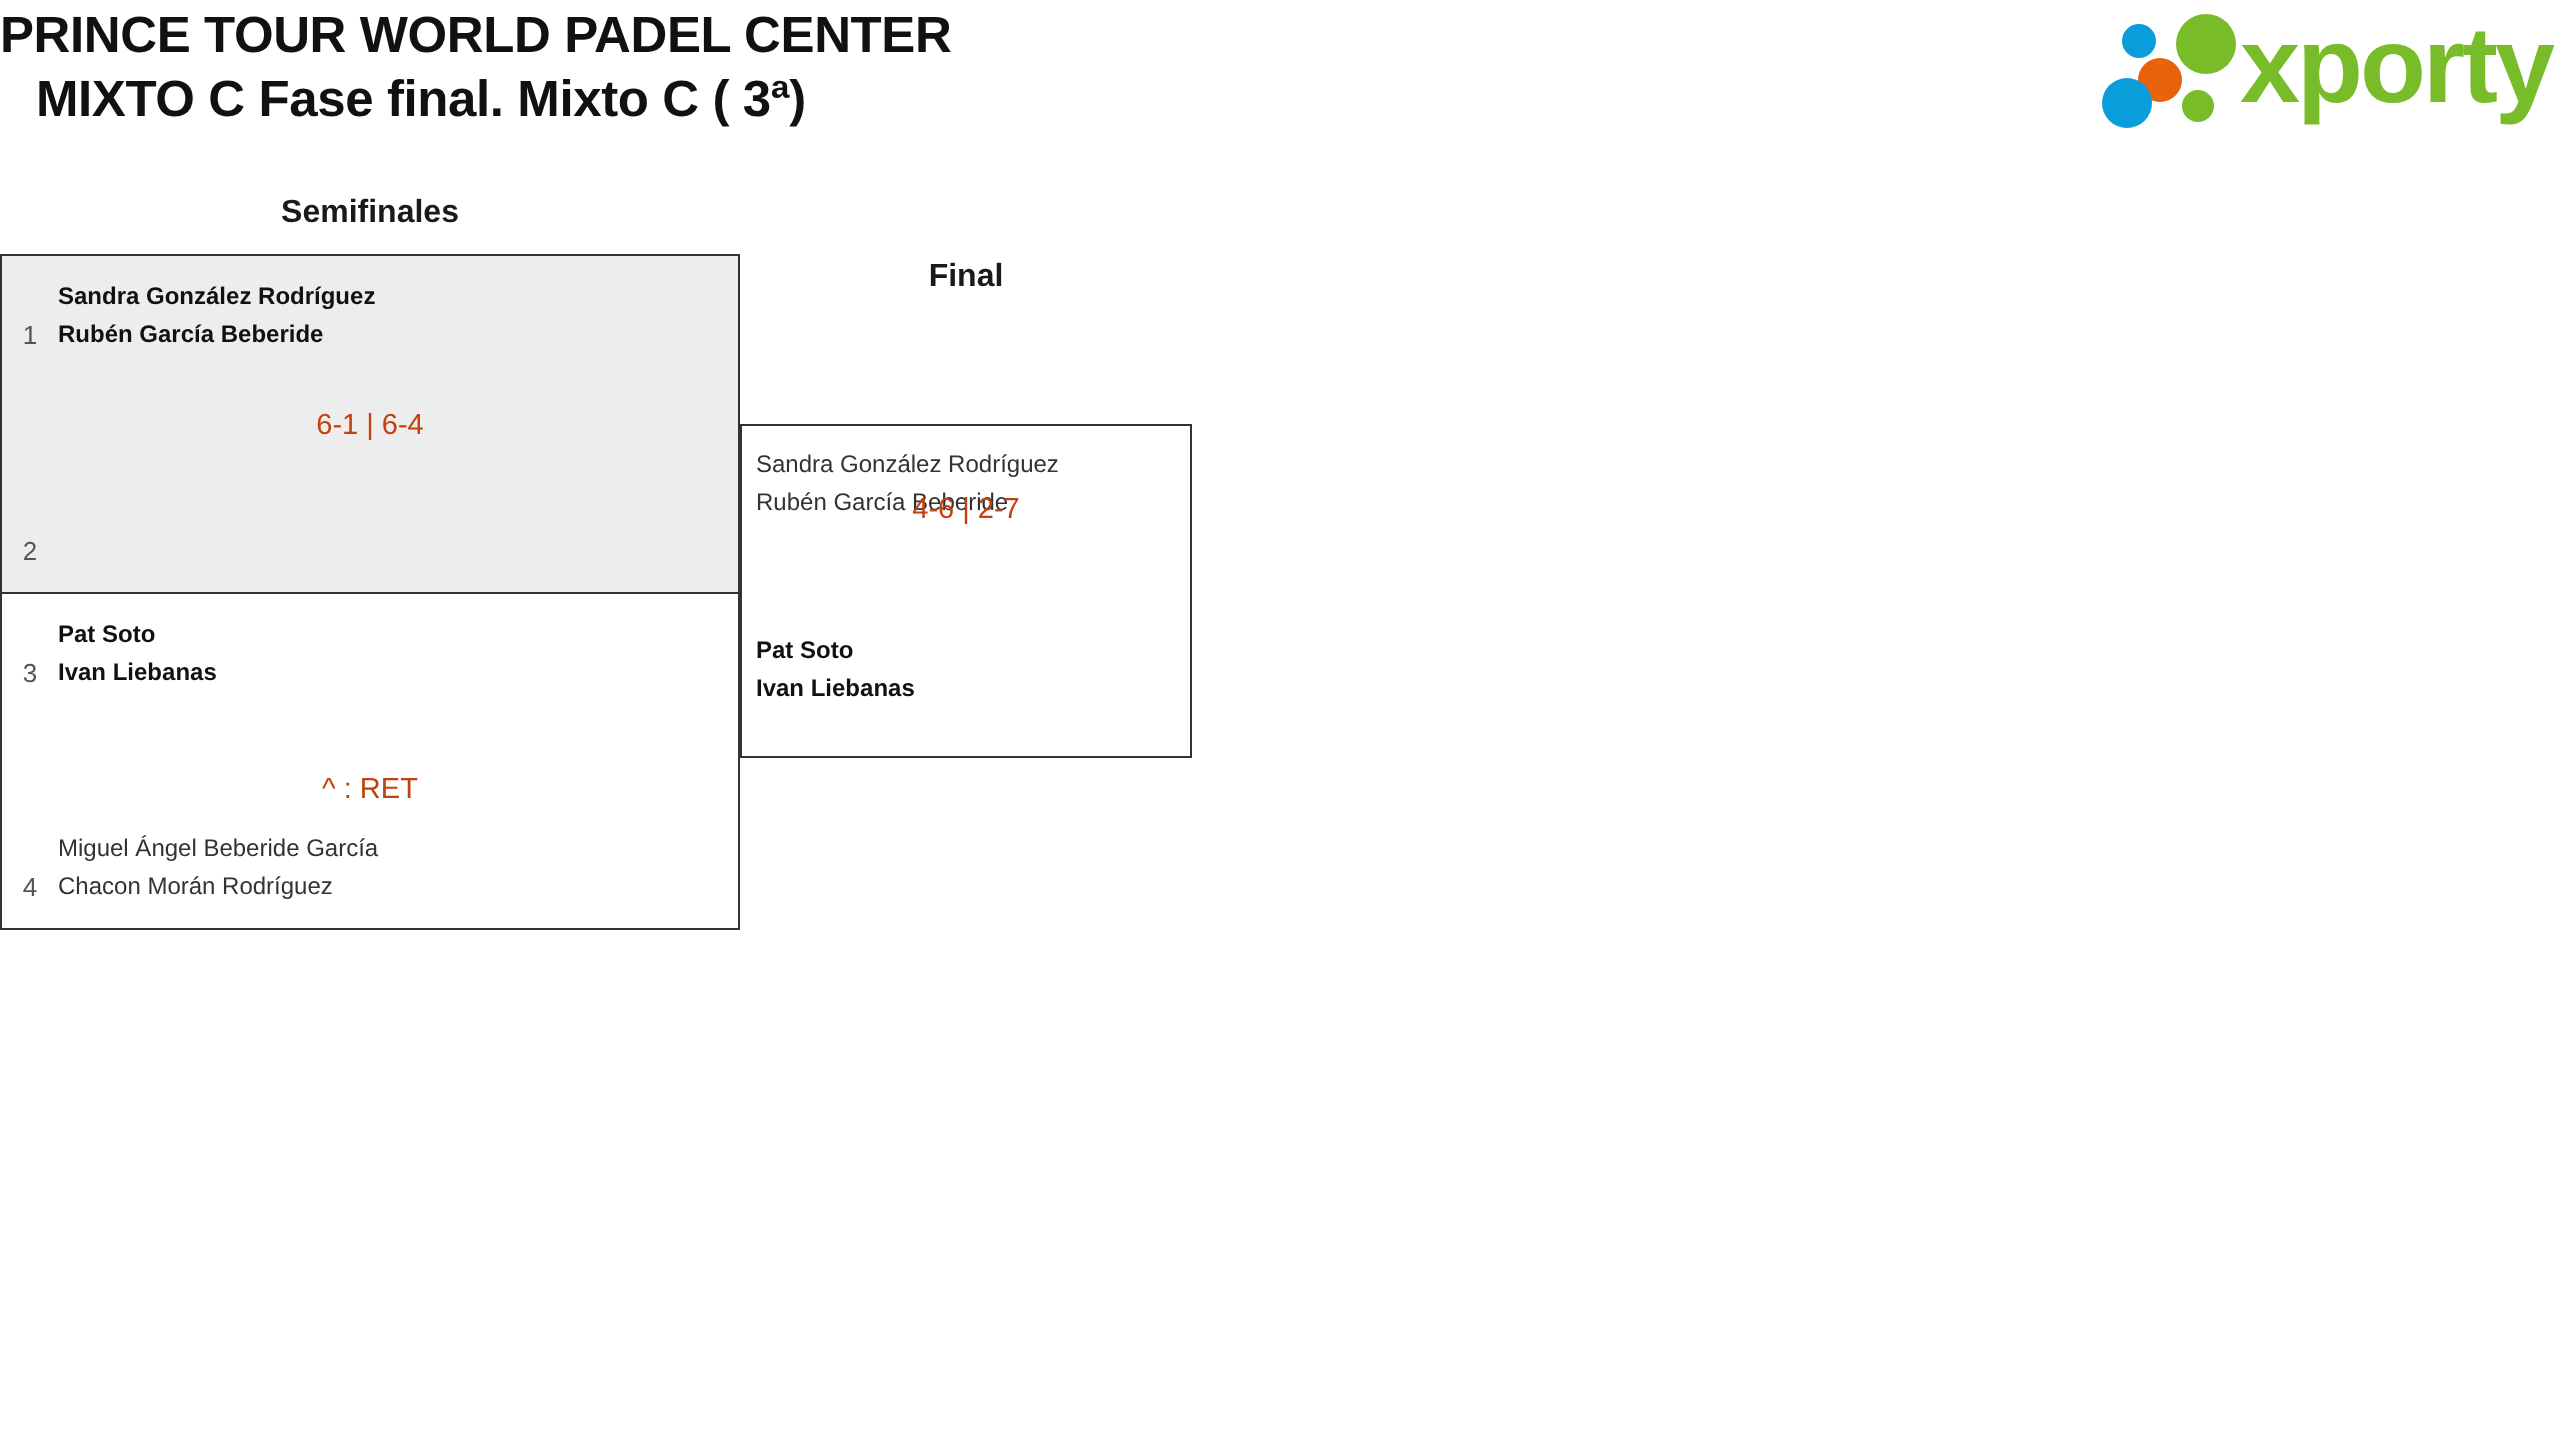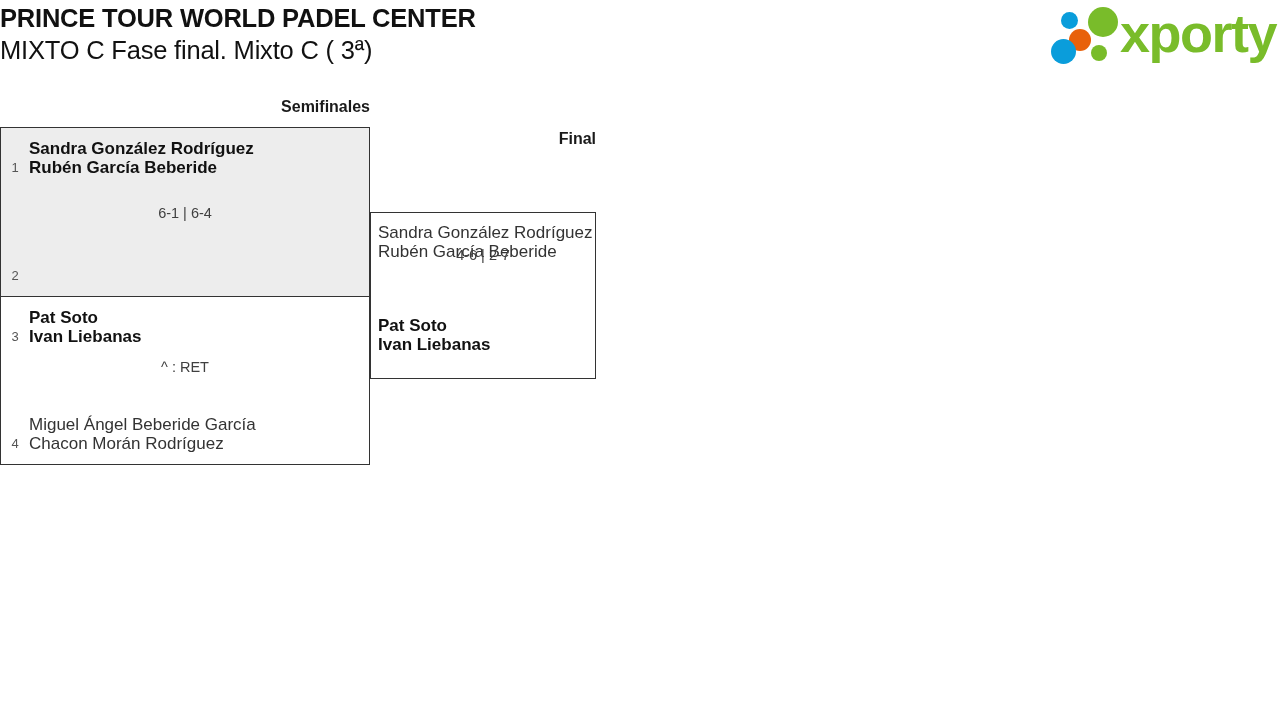--- a/index.html
+++ b/index.html
@@ -26,25 +26,26 @@
   .title-line1 {
     font-size: 25.5px;
     font-weight: 700;
     line-height: 32px;
     letter-spacing: -0.2px;
     color: #111111;
     white-space: nowrap;
   }
   .title-line2 {
     font-size: 25.5px;
-    font-weight: 400;
+    font-weight: 700;
     line-height: 32px;
     letter-spacing: -0.2px;
     color: #111111;
     white-space: nowrap;
+    padding-left: 18px;
   }
 
   
   .logo {
     position: absolute;
     left: 1048px;
     top: 4px;
     width: 226px;
     height: 64px;
   }
@@ -65,21 +66,21 @@
     letter-spacing: -1.5px;
     line-height: 64px;
   }
 
   
   .round-header {
     position: absolute;
     font-size: 16px;
     font-weight: 700;
     color: #1a1a1a;
-    text-align: right;
+    text-align: center;
     line-height: 20px;
   }
   #round-header-semis { left: 0px;   top: 97px; width: 370px; }
   #round-header-final { left: 370px; top: 97px; width: 226px; margin-top: 32px; }
 
   
   .match {
     position: absolute;
     border: 1px solid #333333;
     background: #ffffff;
@@ -101,43 +102,43 @@
   .seed {
     width: 28px;
     flex: 0 0 28px;
     text-align: center;
     font-size: 13px;
     color: #555555;
     line-height: 16px;
     padding-bottom: 1px;
   }
   .names {
-    font-size: 17px;
+    font-size: 12px;
     line-height: 19px;
     color: #333333;
     white-space: nowrap;
   }
   .names.winner { font-weight: 700; color: #111111; }
 
   .team-top    { top: 11px; }
   .team-bottom { bottom: 11px; align-items: flex-end; }
 
   .match-final .names { padding-left: 7px; }
 
   .score {
     position: absolute;
     left: 0;
     width: 100%;
     text-align: center;
     font-size: 14.5px;
-    color: #404040;
+    color: #c2410c;
     line-height: 18px;
   }
   .match-sf1 .score   { top: 76px; }
-  .match-sf2 .score   { top: 61px; }
+  .match-sf2 .score   { top: 89px; }
   .match-final .score { top: 33px; }
 
   .match-final .team-top    { top: 10px; }
   .match-final .team-bottom { bottom: 24px; }
 </style>
 </head>
 <body>
 
 <div id="page">
 

